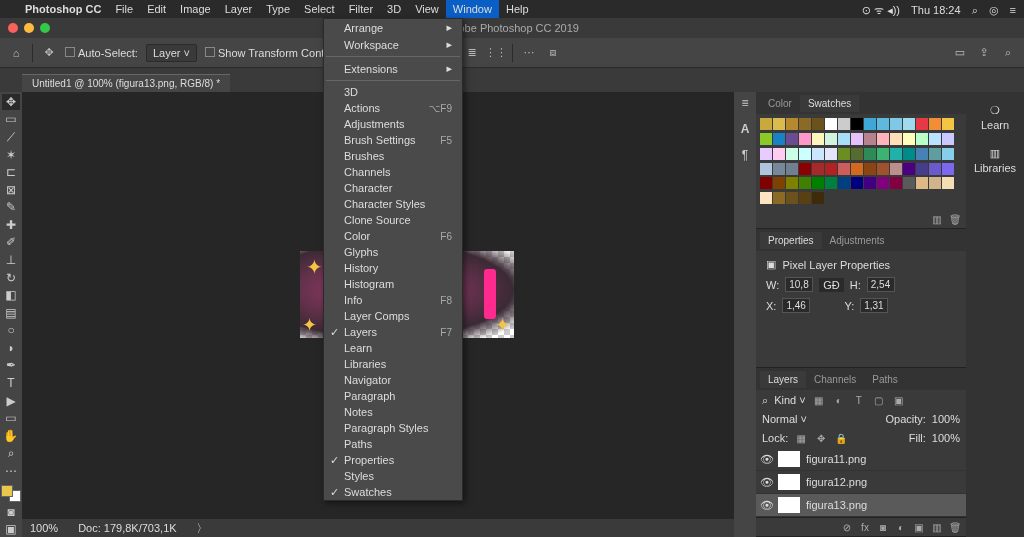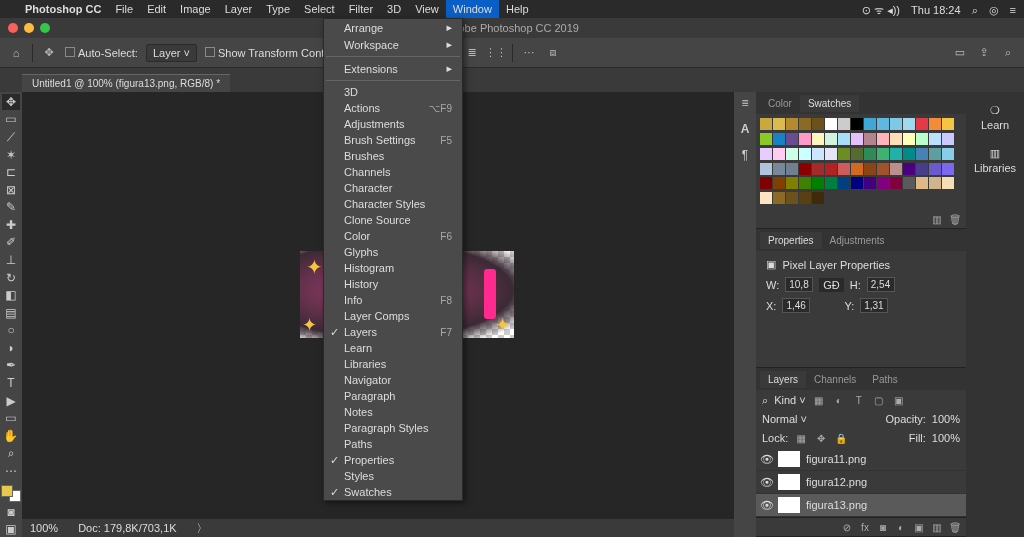--- a/index.html
+++ b/index.html
@@ -413,24 +413,24 @@
       <span>Clone Source</span>
     </div>
     <div class="row">
       <span>Color</span>
       <span class="sc">F6</span>
     </div>
     <div class="row">
       <span>Glyphs</span>
     </div>
     <div class="row">
+      <span>History</span>
+    </div>
+    <div class="row">
       <span>Histogram</span>
-    </div>
-    <div class="row">
-      <span>History</span>
     </div>
     <div class="row">
       <span>Info</span>
       <span class="sc">F8</span>
     </div>
     <div class="row">
       <span>Layer Comps</span>
     </div>
     <div class="row">
       <span class="check">✓</span>

